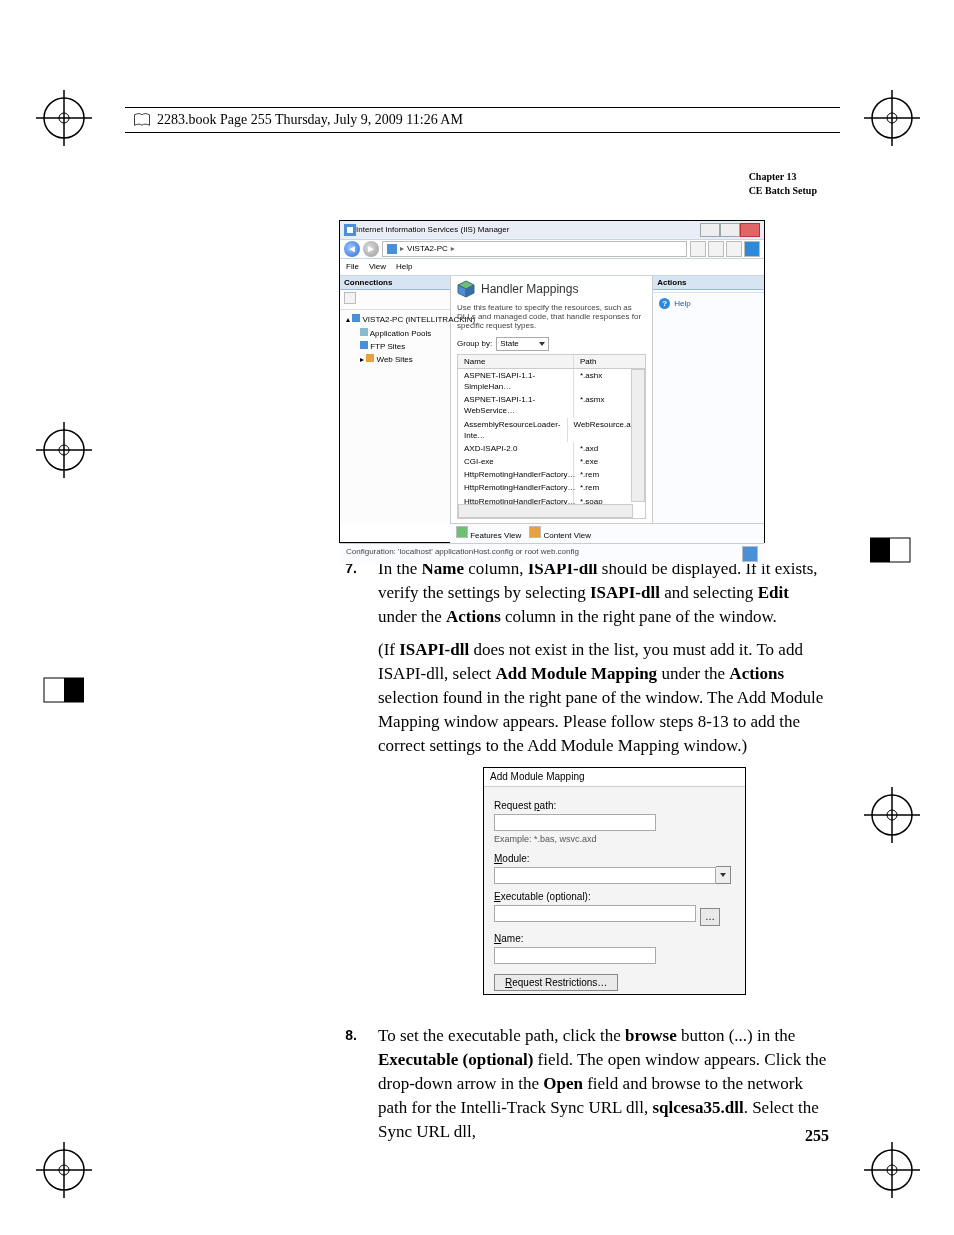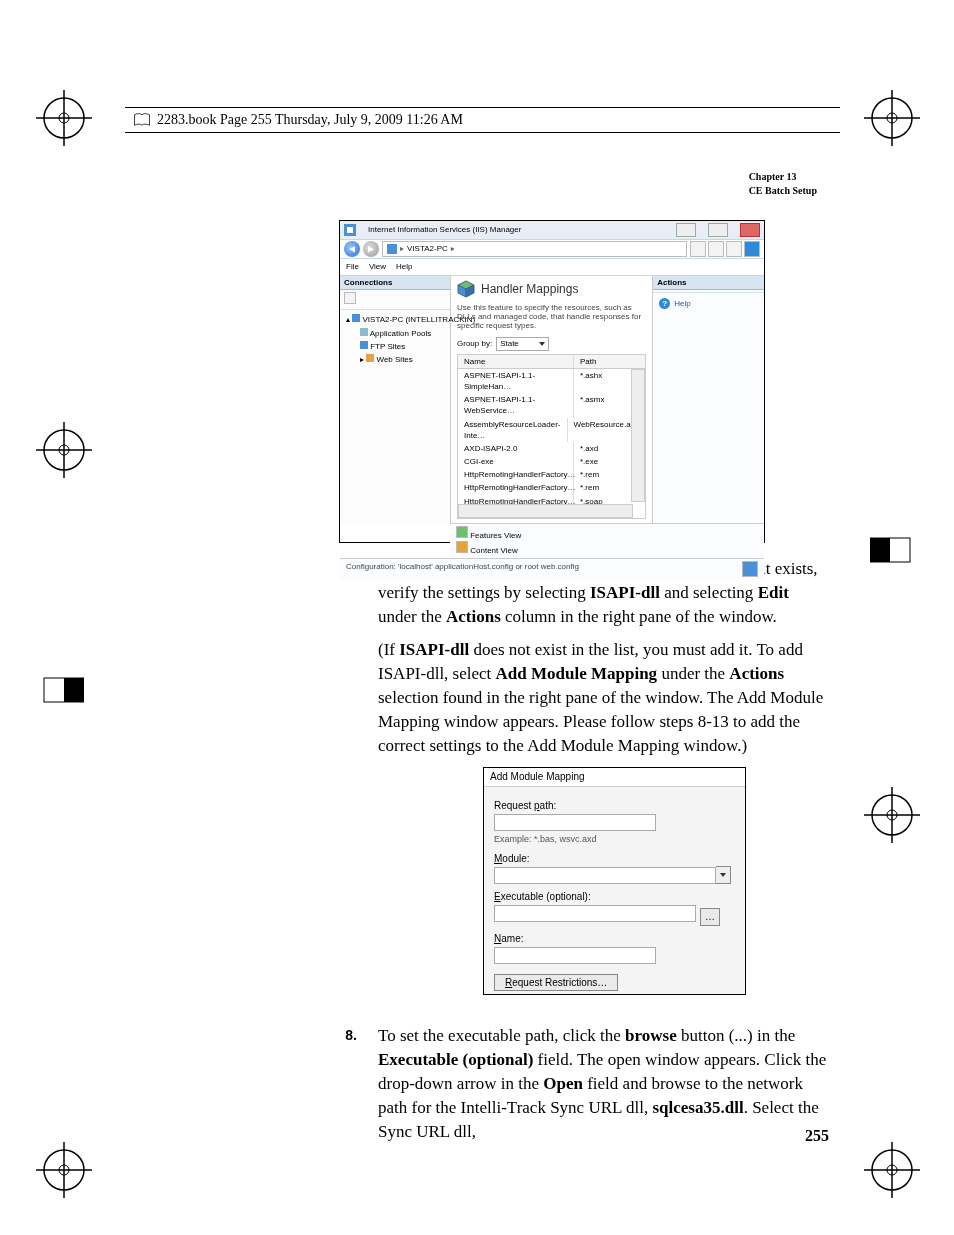--- a/index.html
+++ b/index.html
@@ -38,21 +38,21 @@
     left: 339px; top: 220px; right: 125px;
   }
   .screenshot {
     border: 1px solid #000;
     box-sizing: border-box;
     font-family: "Segoe UI", Tahoma, sans-serif;
     color: #000;
     background:#fff;
   }
   .iis-window { width:426px; height:323px; font-size:8px; margin-bottom:14px; position:relative; }
-  .iis-title { height:18px; background:#e9eef6; border-bottom:1px solid #c9d4e8; display:flex; align-items:center; padding:0 4px; gap:12px; }
+  .iis-title { height:18px; background:#e9eef6; border-bottom:1px solid #c9d4e8; display:flex; align-items:center; padding:0 4px; gap:0; }
   .iis-title .wbtn { width:18px; height:12px; border:1px solid #9aa; background:#eee; }
   .iis-title .wbtn.close { background:#e06666; border-color:#b33; }
   .iis-nav { height:18px; border-bottom:1px solid #c9d4e8; display:flex; align-items:center; gap:3px; padding:0 4px; }
   .arrow-btn {
     width:16px; height:16px; border-radius:50%; display:flex; align-items:center; justify-content:center;
     background:radial-gradient(circle at 40% 40%, #97c5ff, #2b6ed6);
     color:#fff; font-size:10px; font-weight:bold;
   }
   .arrow-btn.disabled { background:radial-gradient(circle at 40% 40%, #ddd, #999); }
   .iis-crumb { border:1px solid #bbb; height:14px; flex:1; display:flex; align-items:center; padding:0 4px; gap:3px;}
@@ -80,21 +80,21 @@
   .grid-body { flex:1; overflow:hidden; background:#fff; position:relative; }
   .grid-row { display:flex; font-size:8px; }
   .sb-v, .sb-h { background:#eee; border:1px solid #ccc;}
   .sb-v { position:absolute; right:0; top:0; bottom:16px; width:12px; }
   .sb-h { position:absolute; left:0; right:12px; bottom:0; height:12px; }
   .iis-right { width:114px; border-left:1px solid #ccc; background:#fafcff; }
   .iis-right .hd { background:#d7e4f2; border-bottom:1px solid #9bb9db; padding:1px 4px; font-weight:bold; }
   .iis-right a { display:block; color:#1b56b3; text-decoration:none; padding:2px 6px; font-size:8px; }
   .iis-right .help { display:flex; align-items:center; gap:4px; padding:3px 6px; color:#1b56b3; }
   .help-dot { width:11px;height:11px;border-radius:50%;background:#2e89d9;color:#fff;display:flex;align-items:center;justify-content:center;font-size:8px;font-weight:bold;}
-  .iis-footer1 { border-top:1px solid #ccc; padding:2px 6px; background:#fafcff; display:flex; flex-direction:column;}
+  .iis-footer1 { border-top:1px solid #ccc; padding:2px 6px; background:#fafcff; display:flex; gap:8px;}
   .iis-footer2 { border-top:1px solid #ccc; padding:2px 6px; background:#fafcff; display:flex; justify-content:space-between; color:#444;}
 
   .step { display:flex; gap:16px; margin-bottom:14px; }
   .step-num { min-width:18px; text-align:right; font-weight:bold; font-size:14px; padding-top:2px; font-family:Arial,Helvetica,sans-serif;}
   .step p { margin:0 0 10px 5px; }
   .step-col { flex:1; }
 
   .dlg { width:263px; height:228px; margin-left:110px; margin-bottom:15px; background:#f4f4f4; font-size:10px; }
   .dlg-title { height:18px; background:#fff; border-bottom:1px solid #ccc; display:flex; align-items:center; padding:0 6px; justify-content:space-between;}
   .dlg-title .ctl { display:flex; gap:2px; }

